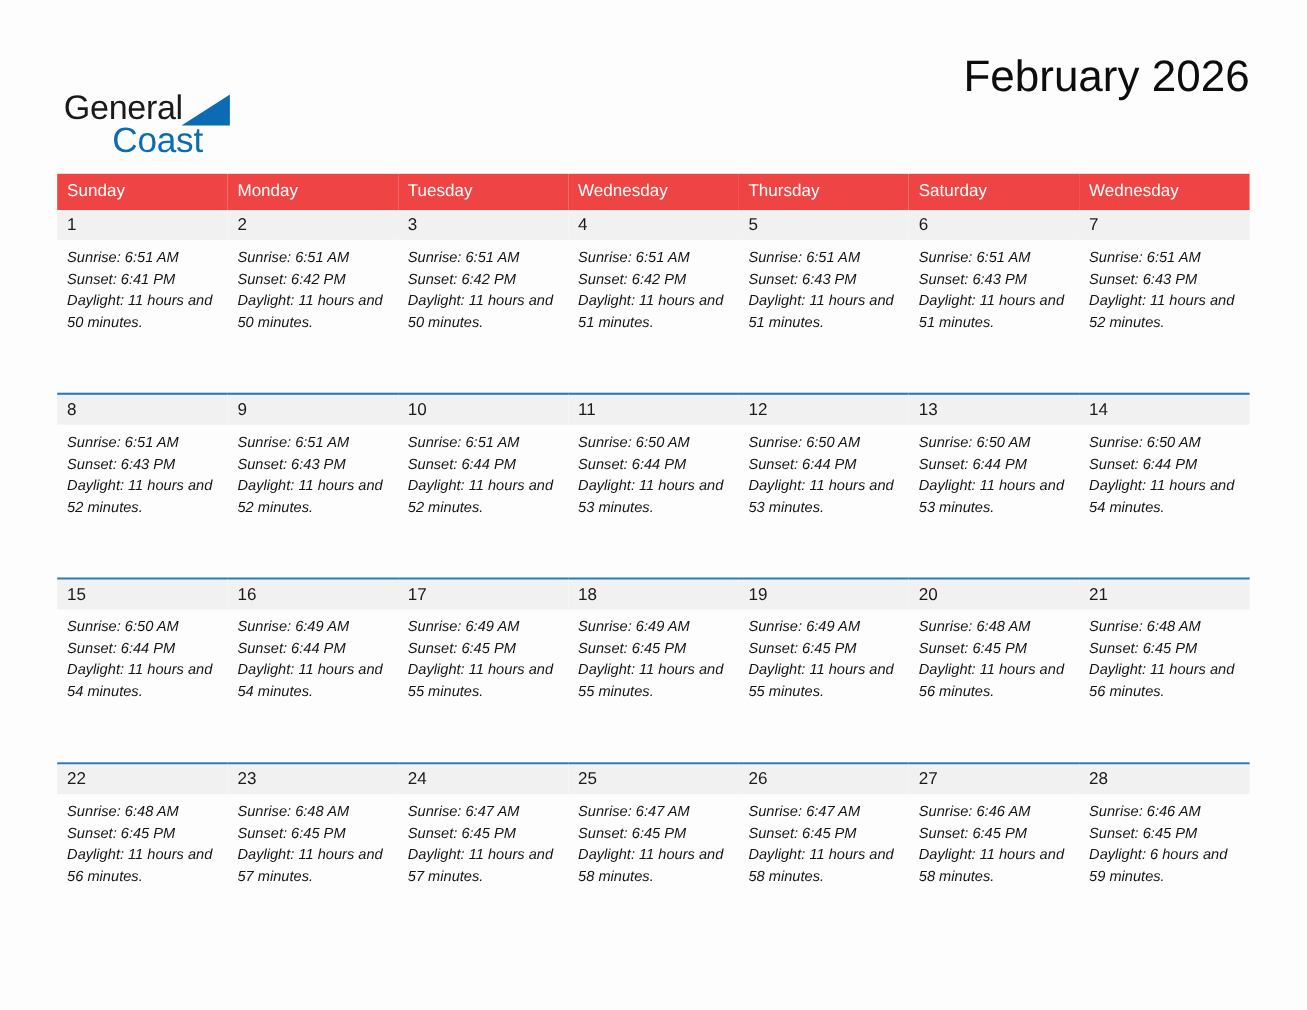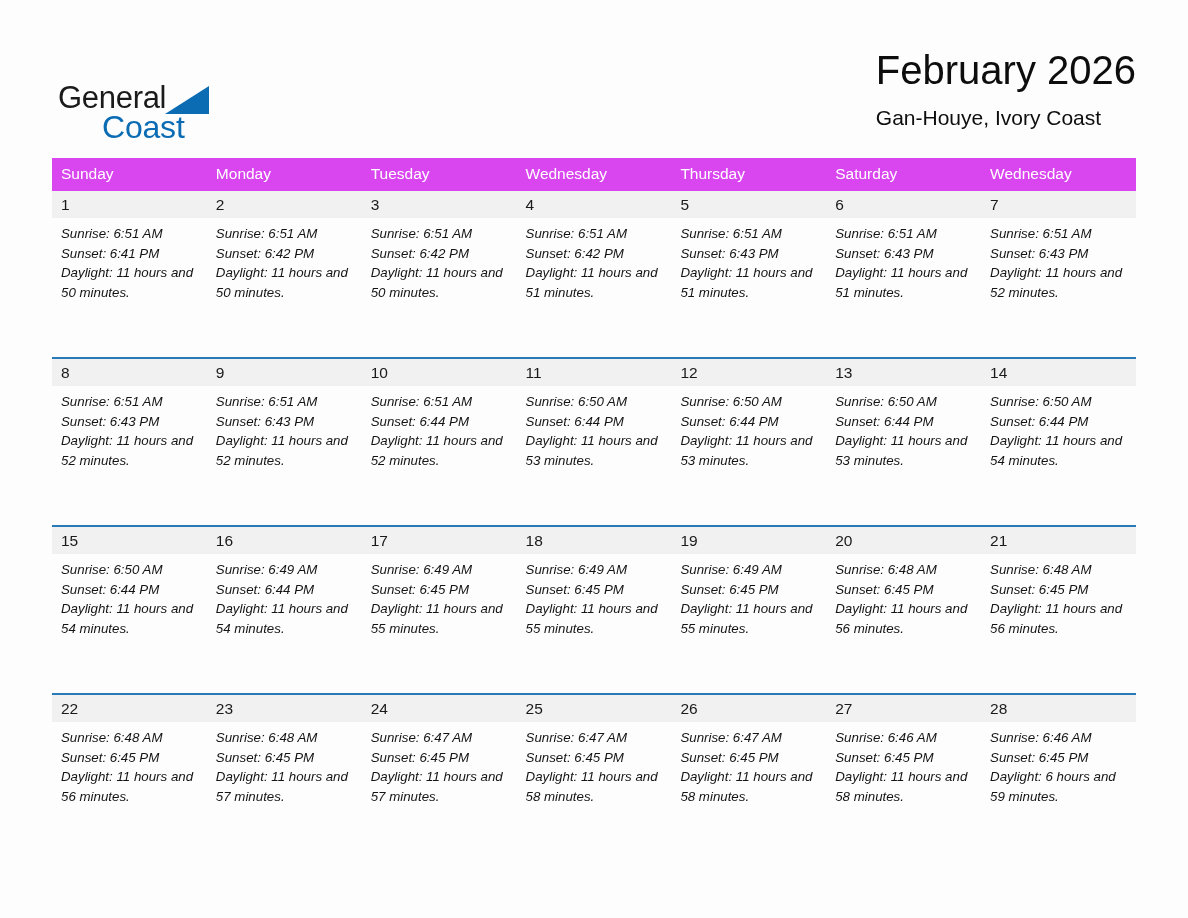--- a/index.html
+++ b/index.html
@@ -87,21 +87,21 @@
   }
 
   
   .calendar {
     width: 1084px;
     margin: 10px auto 0 auto;
     border-collapse: collapse;
     table-layout: fixed;
   }
   .calendar th {
-    background: #d946ef;
+    background: #ef4444;
     color: #ffffff;
     font-weight: normal;
     font-size: 15.5px;
     text-align: left;
     padding: 7px 0 8px 9px;
     border: none;
   }
   .calendar td {
     vertical-align: top;
     padding: 0;
@@ -147,21 +147,20 @@
     <div class="brand">
       <div class="brand-row1">
         <span class="brand-general">General</span>
         <span class="brand-triangle"></span>
       </div>
       <div class="brand-blue">Coast</div>
     </div>
 
     <div class="titles">
       <h1 class="month-title">February 2026</h1>
-      <p class="location">Gan-Houye, Ivory Coast</p>
     </div>
 
   </div>
 
   <table class="calendar">
     <thead>
       <tr>
         <th>Sunday</th>
         <th>Monday</th>
         <th>Tuesday</th>

